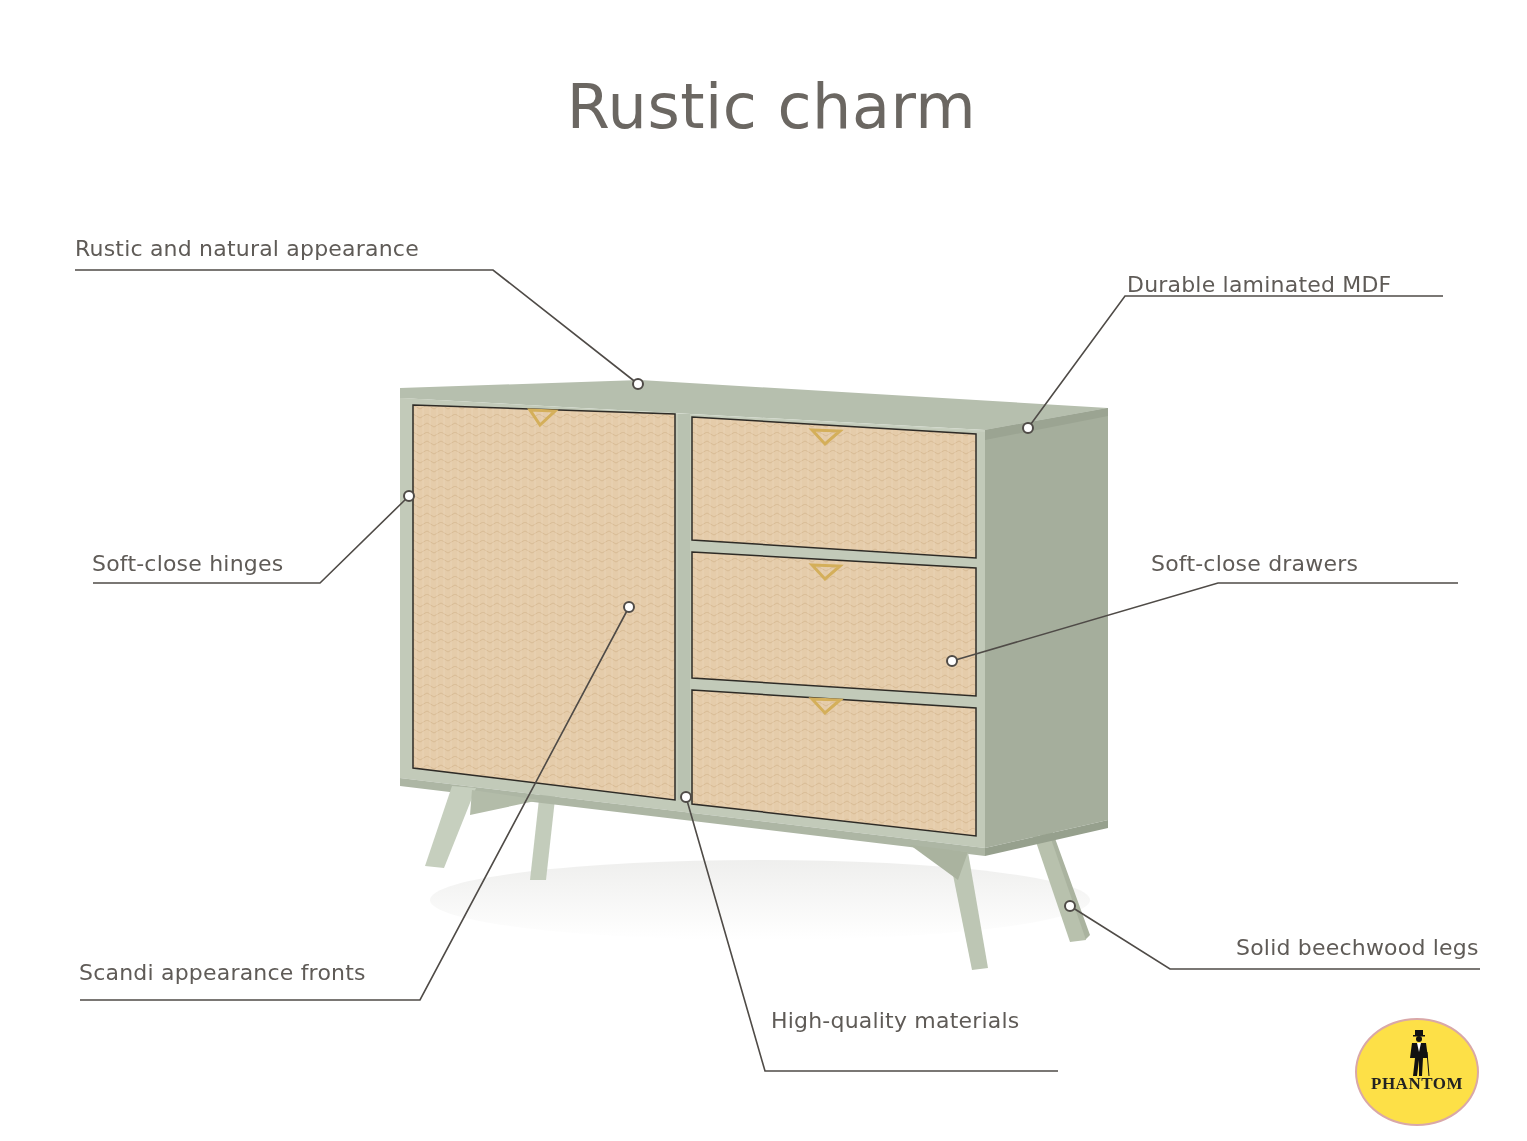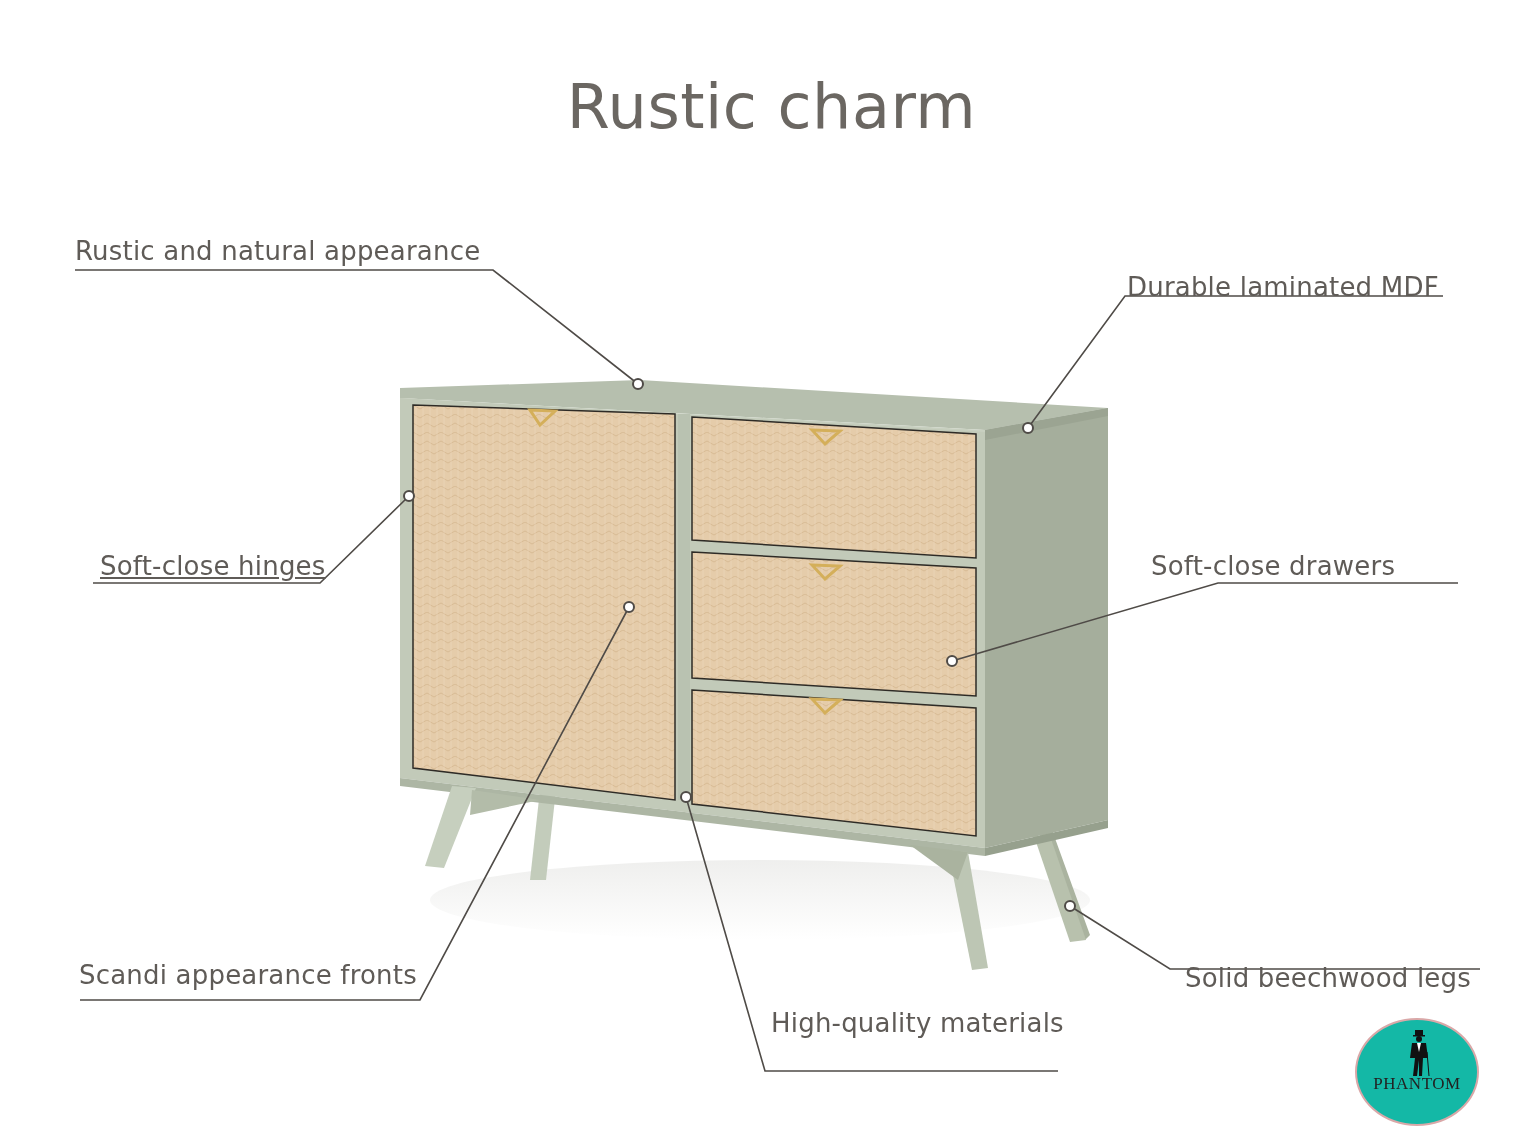--- a/index.html
+++ b/index.html
@@ -1,24 +1,24 @@
 <!DOCTYPE html>
 <html><head>
 <meta charset="utf-8">
 <style>
   html, body { margin: 0; padding: 0; background: #ffffff; }
   body { width: 1527px; height: 1141px; position: relative; overflow: hidden;
          font-family: "DejaVu Sans", "Liberation Sans", sans-serif; color: #5f5b57; }
   .title { position: absolute; left: 0; top: 62px; width: 1527px; text-align: center;
            font-size: 62px; font-weight: normal; color: #6b6762; letter-spacing: 0.5px; margin: 8px; }
-  .label { position: absolute; font-size: 26px; color: #5f5b57; white-space: nowrap; letter-spacing: 0.2px; }
+  .label { position: absolute; font-size: 22px; color: #5f5b57; white-space: nowrap; letter-spacing: 0.2px; }
   svg.scene { position: absolute; left: 0; top: 0; }
   .logo { position: absolute; left: 1355px; top: 1018px; width: 124px; height: 108px;
           border-radius: 50%; border: 2px solid #d9a8a8; box-sizing: border-box;
-          background: #14b8a6; text-align: center; }
+          background: #fde047; text-align: center; font-weight: bold; }
   .logo-text { position: absolute; left: 0; right: 0; bottom: 30px; font-family: "Liberation Serif", "DejaVu Serif", serif;
                font-size: 17px; color: #222; letter-spacing: 0.5px; }
   .logo-figure { position: absolute; left: 50px; top: 10px; }
 </style>
 </head>
 <body>
 
 <h1 class="title">Rustic charm</h1>
 
 <svg class="scene" width="1527" height="1141" viewBox="0 0 1527 1141">
@@ -91,24 +91,24 @@
     <circle cx="409" cy="496" r="5"></circle>
     <circle cx="952" cy="661" r="5"></circle>
     <circle cx="629" cy="607" r="5"></circle>
     <circle cx="1070" cy="906" r="5"></circle>
     <circle cx="686" cy="797" r="5"></circle>
   </g>
 </svg>
 
 <div class="label" style="left:75px; top:236px;">Rustic and natural appearance</div>
 <div class="label" style="left:1127px; top:272px;">Durable laminated MDF</div>
-<div class="label" style="left:100px; top:551px;text-decoration:underline;">Soft-close hinges</div>
+<div class="label" style="left:92px; top:551px;">Soft-close hinges</div>
 <div class="label" style="left:1151px; top:551px;">Soft-close drawers</div>
 <div class="label" style="left:79px; top:960px;">Scandi appearance fronts</div>
-<div class="label" style="left:1185px; top:935px;margin-top:28px;">Solid beechwood legs</div>
+<div class="label" style="left:1236px; top:935px;">Solid beechwood legs</div>
 <div class="label" style="left:771px; top:1008px;">High-quality materials</div>
 
 <div class="logo">
   <svg class="logo-figure" width="24" height="48" viewBox="0 0 24 48">
     <rect x="8" y="0" width="8" height="5" fill="#111"></rect>
     <rect x="6" y="5" width="12" height="1.5" fill="#111"></rect>
     <circle cx="12" cy="9" r="3" fill="#111"></circle>
     <path d="M5 13 L19 13 L21 28 L16 28 L15 46 L12 46 L12 30 L10 46 L6 46 L8 28 L3 28 Z" fill="#111"></path>
     <path d="M10 13 L12 22 L14 13 Z" fill="#fff"></path>
     <line x1="20" y1="22" x2="22" y2="46" stroke="#111" stroke-width="1"></line>

